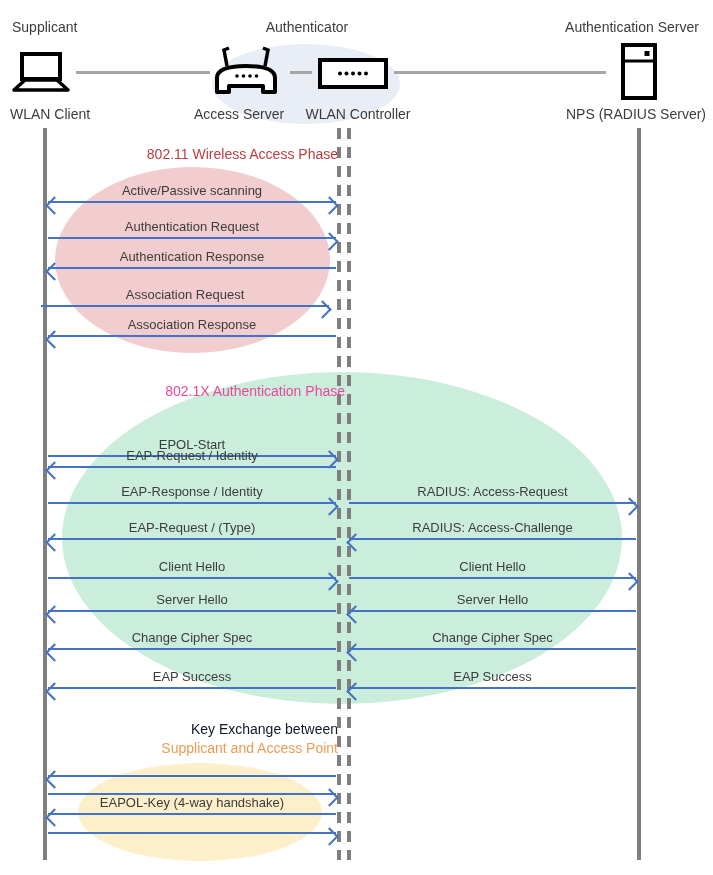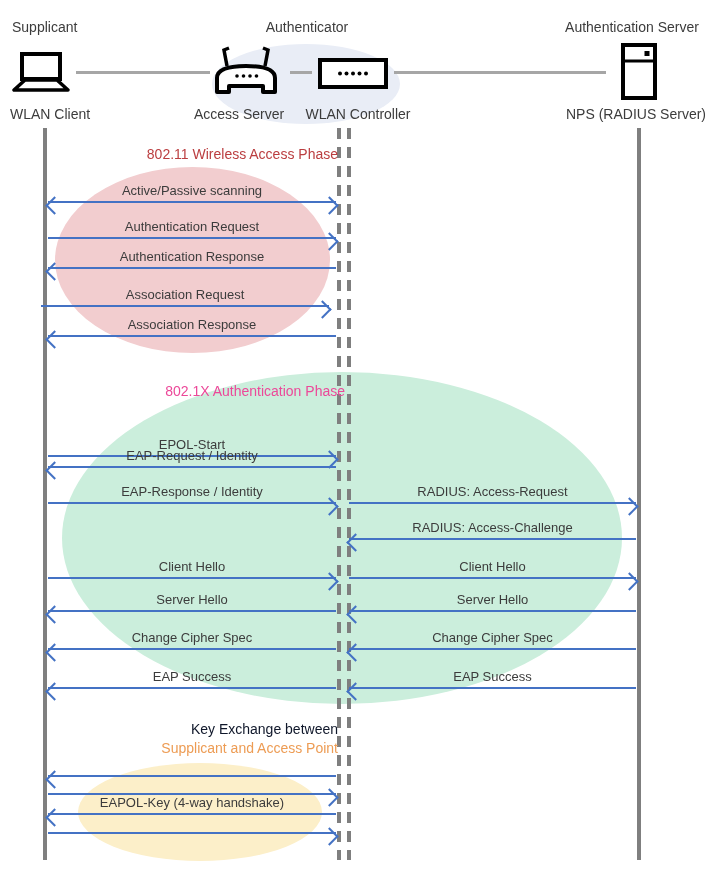--- a/index.html
+++ b/index.html
@@ -119,20 +119,24 @@
     <div class="msg-line dir-right"></div>
   </div>
   <div class="msg" style="left:48px;top:447px;width:288px;">
     <div class="msg-label">EAP-Request / Identity</div>
     <div class="msg-line dir-left"></div>
   </div>
   <div class="msg" style="left:48px;top:483px;width:288px;">
     <div class="msg-label">EAP-Response / Identity</div>
     <div class="msg-line dir-right"></div>
   </div>
+  <div class="msg" style="left:48px;top:519px;width:288px;">
+    <div class="msg-label">EAP-Request / (Type)</div>
+    <div class="msg-line dir-left"></div>
+  </div>
   <div class="msg" style="left:48px;top:558px;width:288px;">
     <div class="msg-label">Client Hello</div>
     <div class="msg-line dir-right"></div>
   </div>
   <div class="msg" style="left:48px;top:591px;width:288px;">
     <div class="msg-label">Server Hello</div>
     <div class="msg-line dir-left"></div>
   </div>
   <div class="msg" style="left:48px;top:629px;width:288px;">
     <div class="msg-label">Change Cipher Spec</div>

